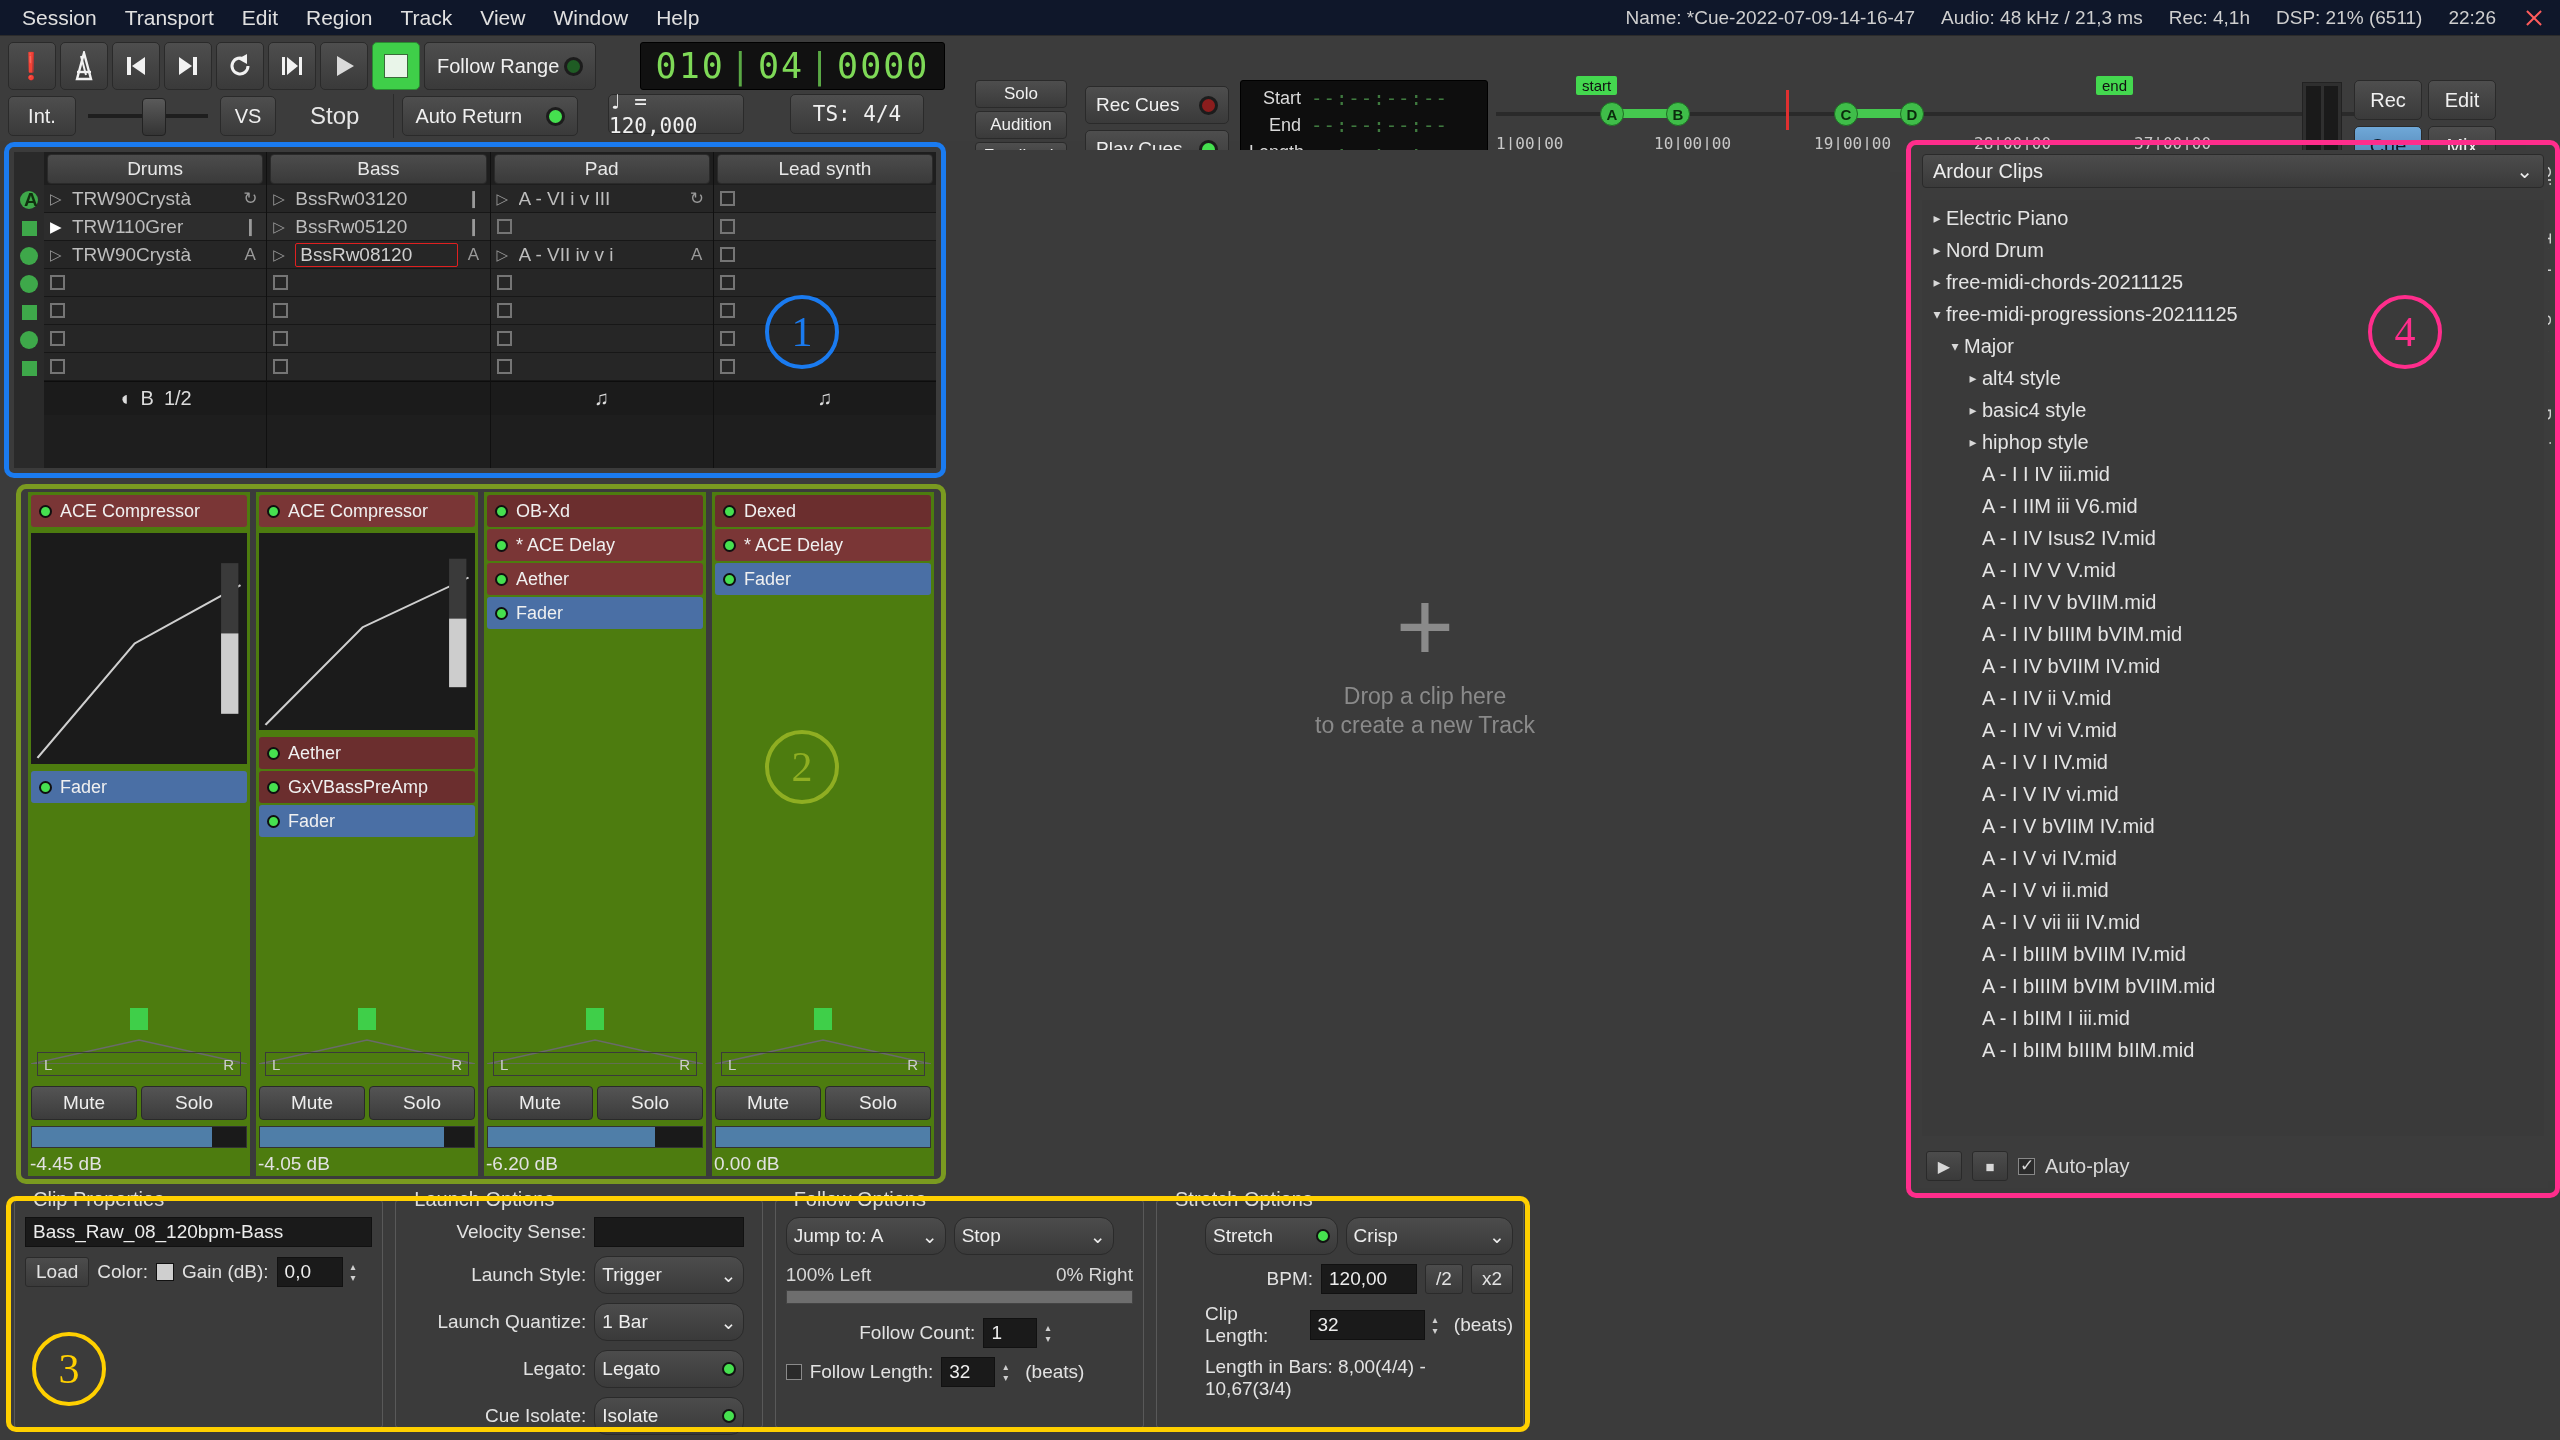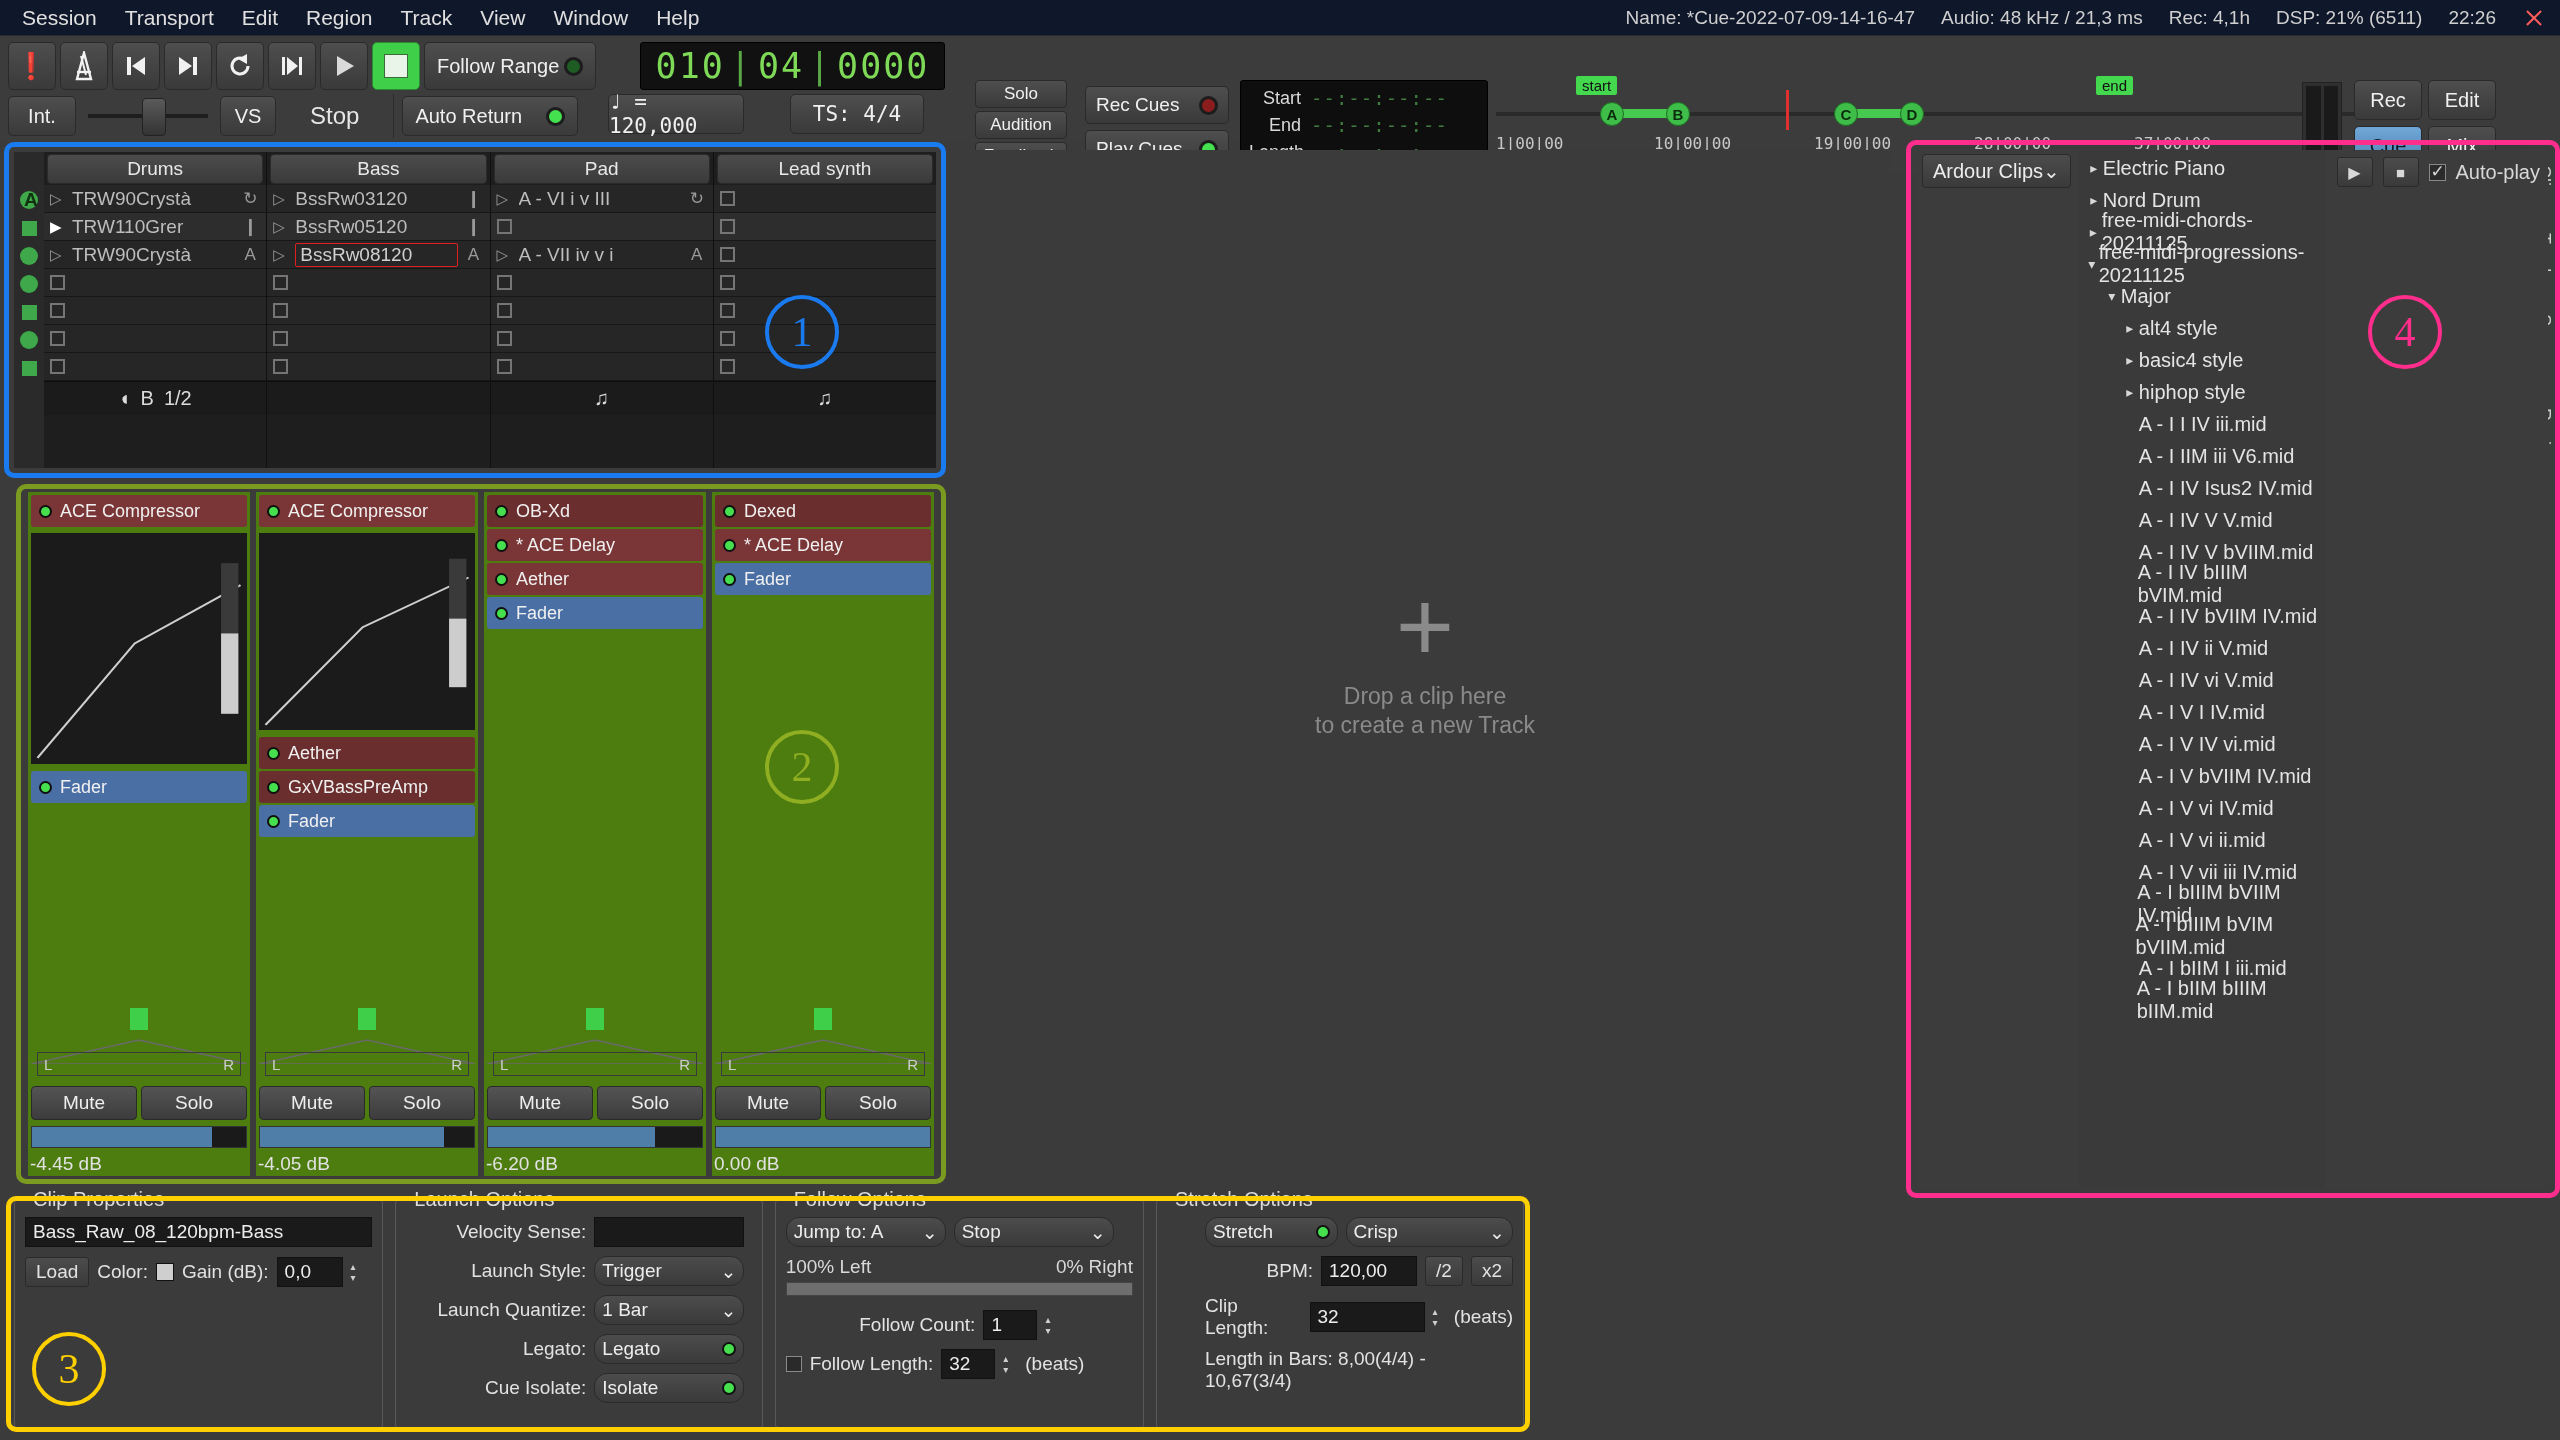--- a/index.html
+++ b/index.html
@@ -219,21 +219,21 @@
     position:absolute; left:960px; top:150px; width:930px; height:1030px;
     display:flex; flex-direction:column; align-items:center; justify-content:center;
     color:#8a8a8a; font-size:23px; background:#3b3b3b;
   }
   .plus { font-size:100px; line-height:.7; color:#8a8a8a; margin-bottom:22px; font-weight:300;}
   .dropzone .l2 { margin-top:2px; }
 
   
   .clipbrowser {
     position:absolute; left:1918px; top:150px; width:630px; height:1038px;
-    background:#3c3c3c; display:flex; flex-direction:row;
+    background:#3c3c3c; display:flex; flex-direction:column;gap:8px;
   }
   .cb-combo {
     height:34px; margin:4px; background:linear-gradient(180deg,#4c4c4c,#3a3a3a);
     border:1px solid #2a2a2a; border-radius:4px; display:flex; align-items:center;
     justify-content:space-between; padding:0 10px; font-size:20px; color:#ececec;
   }
   .cb-list {
     flex:1; margin:0 4px; background:#3a3a3a; overflow:hidden; padding-top:2px;
   }
   .cb-row { height:32px; display:flex; align-items:center; font-size:20px; color:#e4e4e4; }
@@ -257,21 +257,21 @@
   .so { width:368px; margin-right:0;padding-left:48px; }
 
   .field { display:flex; align-items:center; gap:8px; margin-bottom:9px; font-size:19px; color:#e2e2e2;}
   .lbl-r { text-align:right; }
   .inp {
     background:#1a1a1a; border:1px solid #111; height:30px; color:#ededed; font-size:19px;
     display:flex; align-items:center; padding:0 7px;
   }
   .combo {
     background:linear-gradient(180deg,#4c4c4c,#3a3a3a); border:1px solid #2a2a2a; border-radius:13px;
-    height:30px; display:flex; align-items:center; justify-content:space-between; padding:0 7px;
+    height:38px; display:flex; align-items:center; justify-content:space-between; padding:0 7px;
     font-size:19px; color:#ededed;
   }
   .btnlike { background:linear-gradient(180deg,#4c4c4c,#3a3a3a); border:1px solid #2a2a2a;
              border-radius:3px; height:30px; display:flex; align-items:center; padding:0 10px; font-size:19px; }
   .swatch { width:18px; height:18px; background:#cfcfcf; border:1px solid #111; }
   .spin { width:14px; display:flex; flex-direction:column; justify-content:center; gap:2px; font-size:10px; color:#cfcfcf;}
   .barmeter { height:14px; background:#2f2f2f; border:1px solid #444; position:relative; }
   .barmeter .fillL { position:absolute; left:0; top:0; bottom:0; width:100%; background:#6e6e6e; }
   .chkbox { width:16px; height:16px; border:1px solid #8a8a8a; background:#2a2a2a;}
   .pct-row { display:flex; justify-content:space-between; font-size:19px; margin:2px 0 4px 0;}

